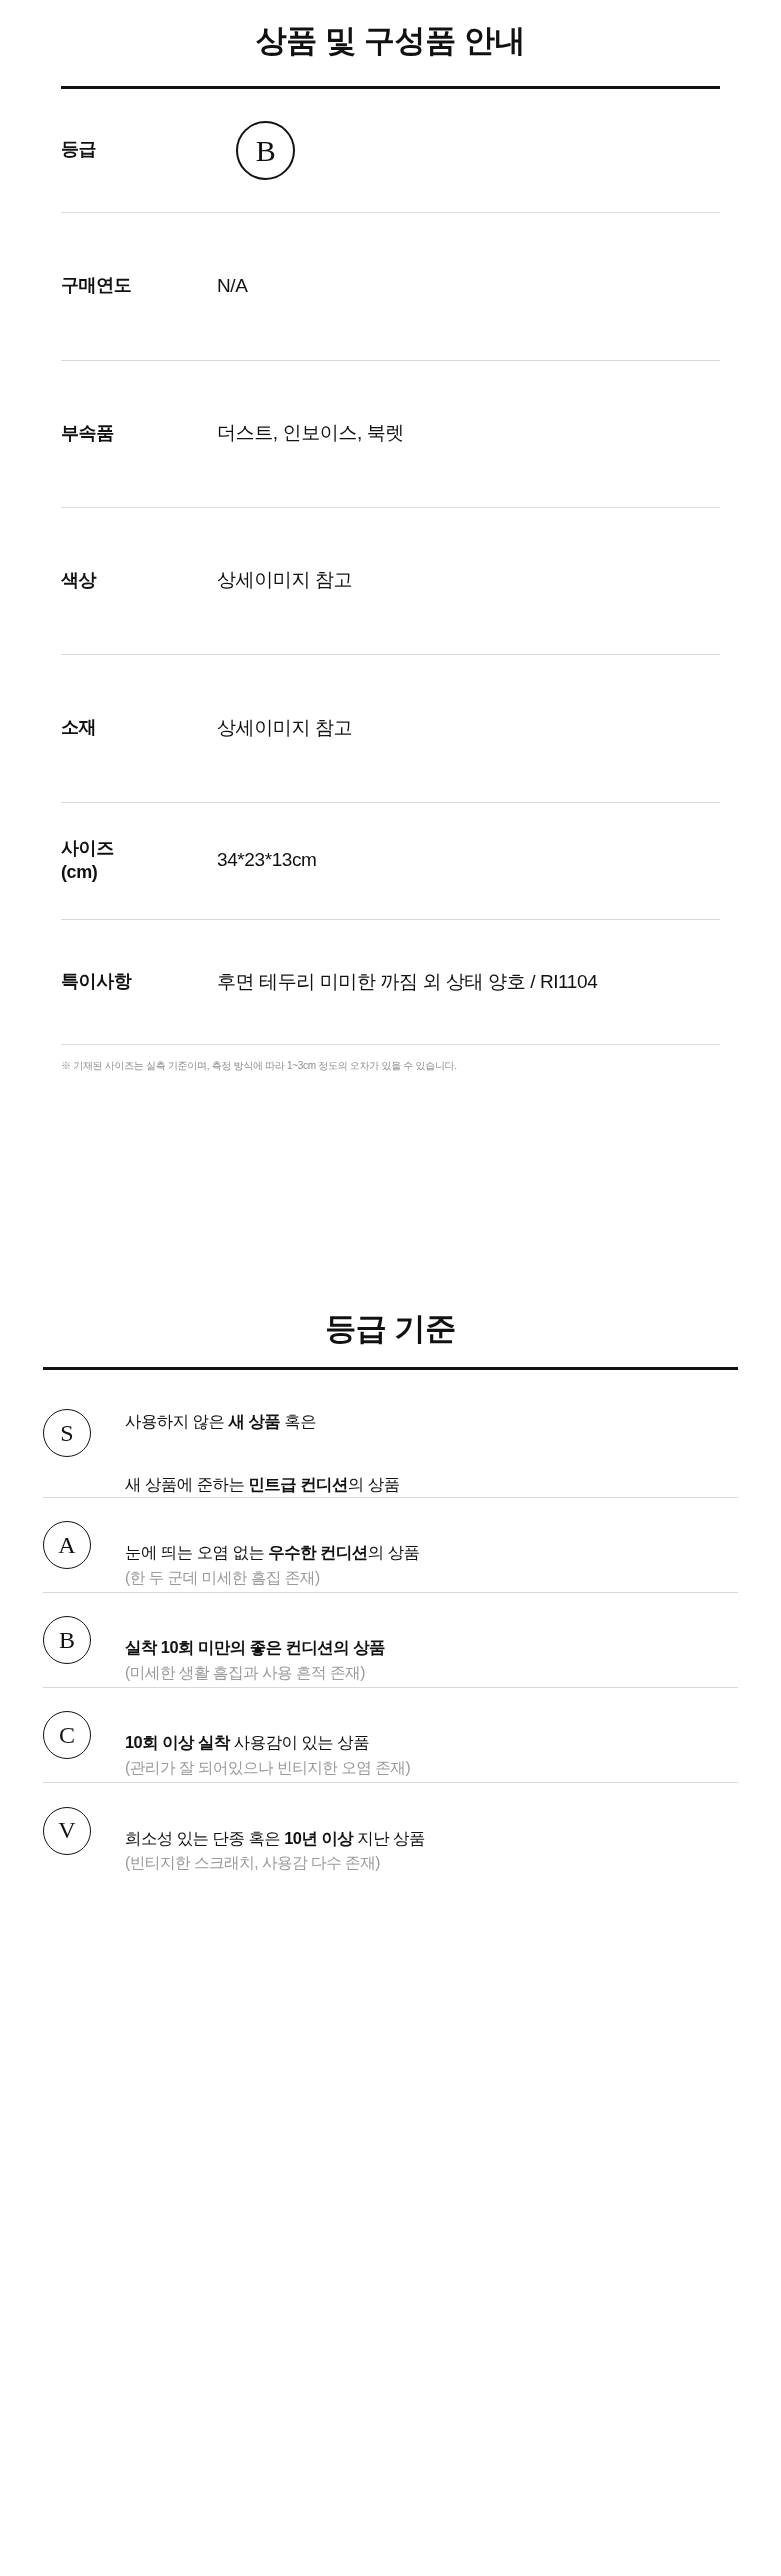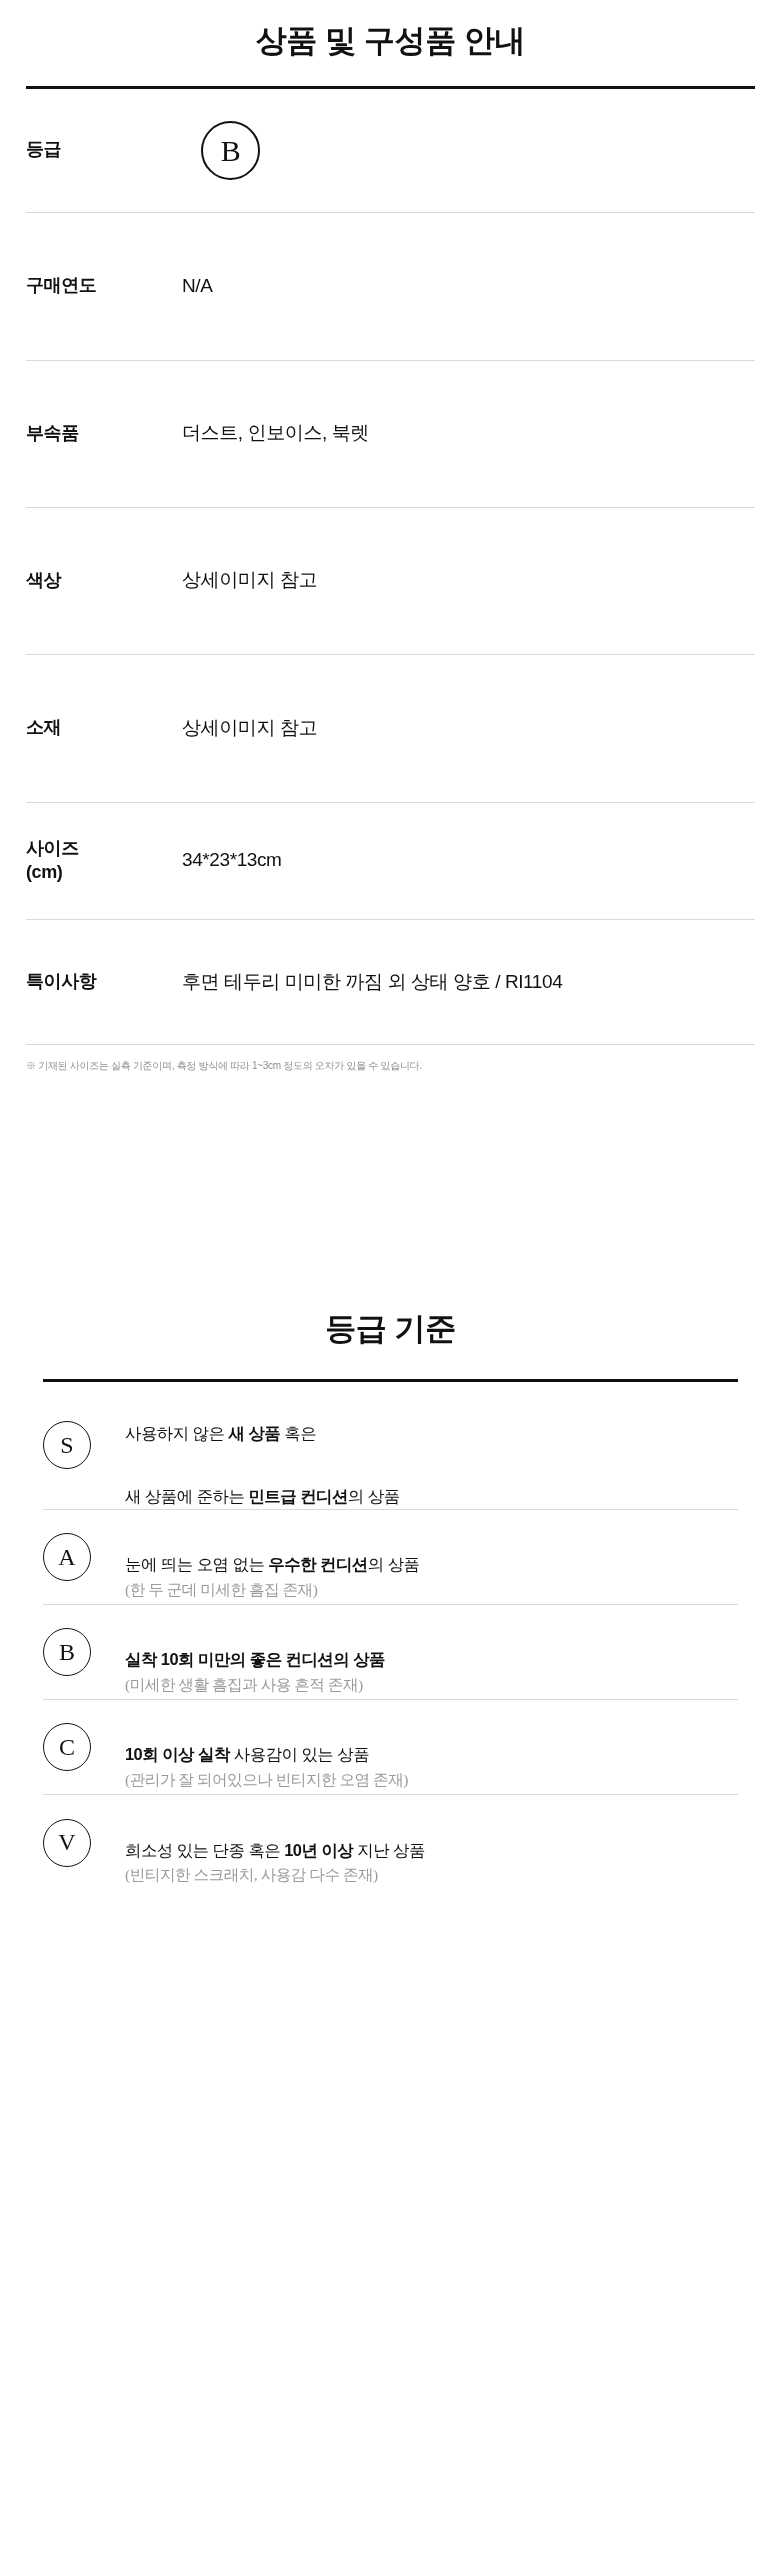--- a/index.html
+++ b/index.html
@@ -16,21 +16,21 @@
     -webkit-font-smoothing: antialiased;
   }
   .page {
     width: 781px;
     margin: 0 auto;
     position: relative;
   }
 
   
   .section-product {
-    padding: 0 26px;
+    padding: 0 61px;
   }
   .title-main {
     text-align: center;
     font-size: 31px;
     font-weight: bold;
     letter-spacing: -0.4px;
     padding-top: 20.3px;
     padding-bottom: 23.4px;
     color: #111;
   }
@@ -98,21 +98,21 @@
   
   .section-grade {
     padding: 0 43px;
     margin-top: 234px;
   }
   .title-grade {
     text-align: center;
     font-size: 31px;
     font-weight: bold;
     letter-spacing: -0.4px;
-    padding-bottom: 29px;
+    padding-bottom: 17px;
     color: #111;
   }
   .grade-table {
     width: 100%;
     border-collapse: collapse;
     border-top: 3.1px solid #111111;
   }
   .grade-table tr + tr td { border-top: 0.8px solid #d9d9d9; }
   .grade-table td {
     vertical-align: middle;
@@ -140,21 +140,20 @@
     color: #111;
     margin-top: 40px;
   }
   .gline1 b { font-weight: bold; }
   .gline2 {
     font-size: 15.6px;
     letter-spacing: -0.5px;
     line-height: 1.45;
     color: #9a9a9a;
     margin-top: 1.6px;
-    font-family: Liberation Serif, serif;
   }
   .bottom-space { height: 94px; }
 </style>
 </head>
 <body>
 
 <div class="page">
 
   <div class="section-product">
     <div class="title-main">상품 및 구성품 안내</div>

